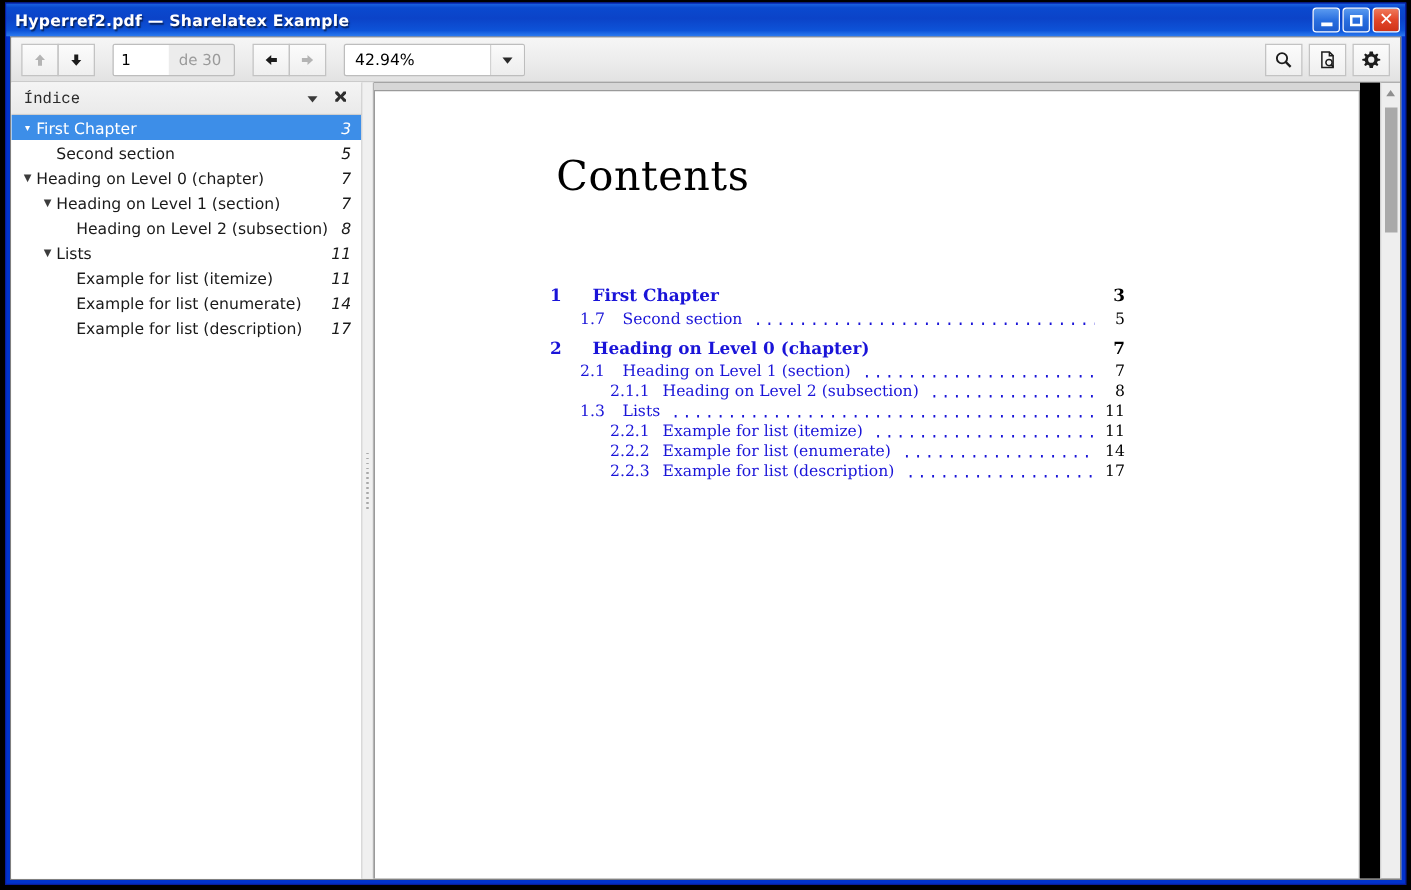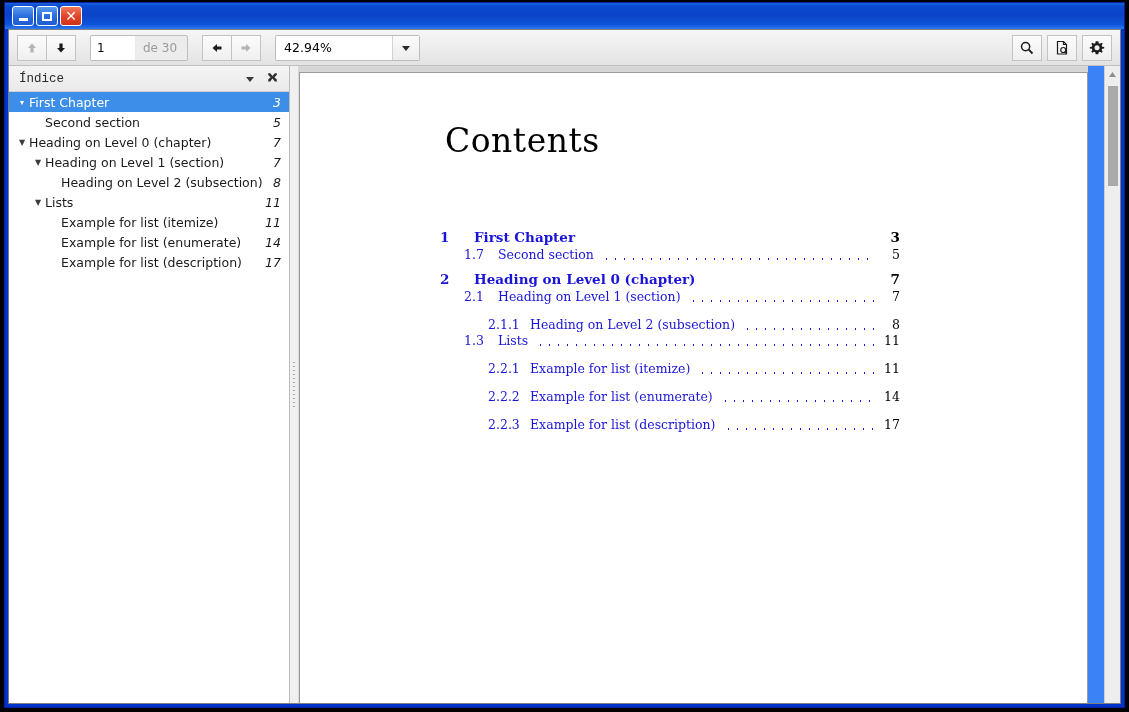--- a/index.html
+++ b/index.html
@@ -277,21 +277,21 @@
     transform: translateY(-50%);
     width: 2px;
     height: 46px;
     background-image: repeating-linear-gradient(to bottom, #a8a8a8 0 1px, transparent 1px 4px);
   }
 
   
   #viewer {
     flex: 1 1 auto;
     position: relative;
-    background: #3b82f6;
+    background: #000000;
     min-width: 0;
     display: flex;
     gap: 16px;
   }
   #page-scroll {
     flex: 1 1 auto;
     position: relative;
     overflow: hidden;
     background: #d6d6d6;
   }
@@ -336,21 +336,21 @@
     line-height: 16px;
     white-space: nowrap;
   }
   .toc-row.chapter {
     font-weight: bold;
     font-size: 13.5px;
     line-height: 20px;
     margin-top: 6px;
   }
   .toc-row.lvl1 { padding-left: 24px; }
-  .toc-row.lvl2 { padding-left: 48px; margin-top: 12px; }
+  .toc-row.lvl2 { padding-left: 48px; }
   .toc-num {
     flex: 0 0 auto;
     min-width: 30px;
   }
   .toc-row.lvl2 .toc-num { min-width: 38px; }
   .toc-text {
     flex: 0 0 auto;
     padding-left: 4px;
   }
   .toc-dots {
@@ -402,20 +402,21 @@
     background: #a9a9a9;
     cursor: pointer;
   }
 </style>
 </head>
 <body>
 
 <div id="window">
 
   <div id="titlebar">
+    <div class="title-text">Hyperref2.pdf — Sharelatex Example</div>
     <div class="win-buttons">
       <div class="win-btn min">
         <div class="glyph-min"></div>
       </div>
       <div class="win-btn max">
         <div class="glyph-max"></div>
       </div>
       <div class="win-btn close">
         <div class="glyph-close">✕</div>
       </div>

